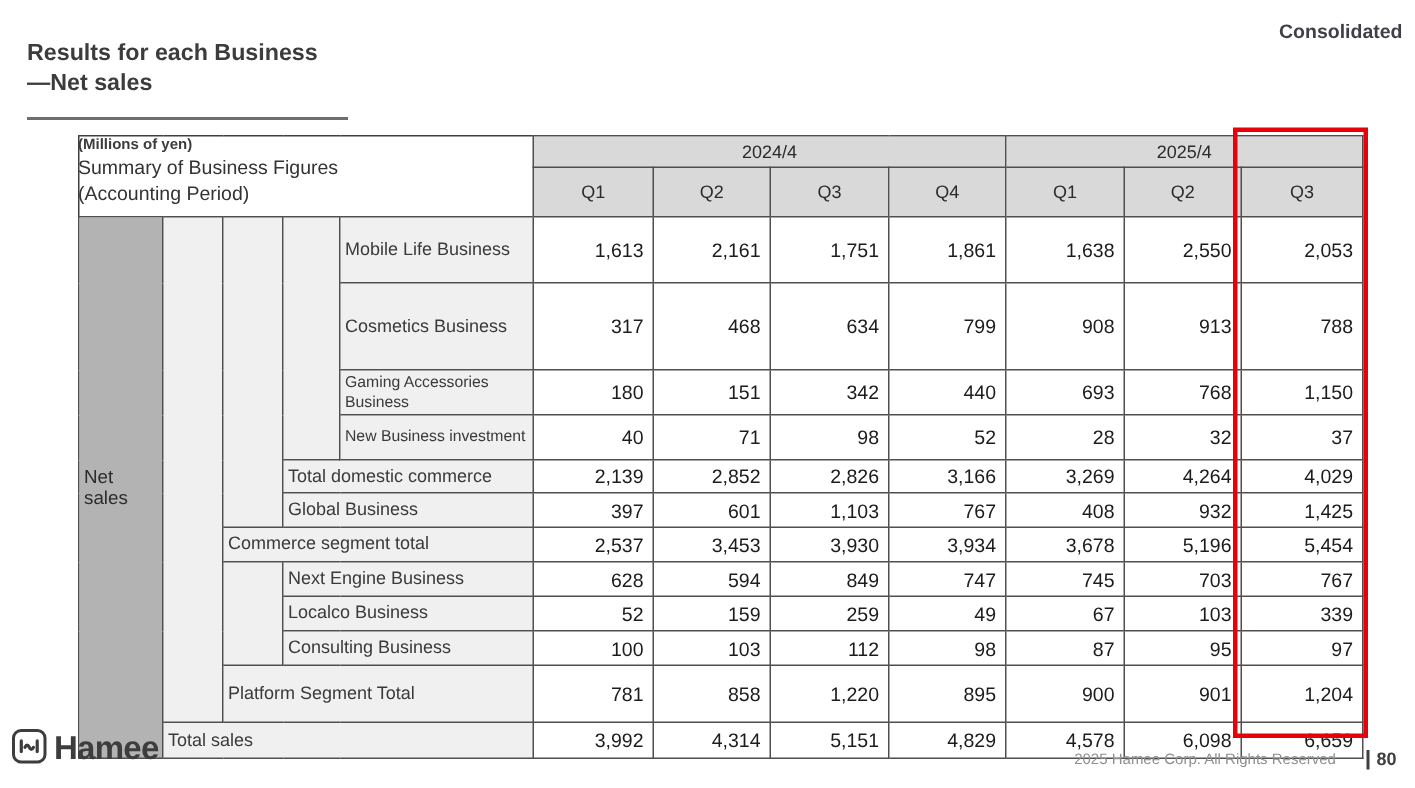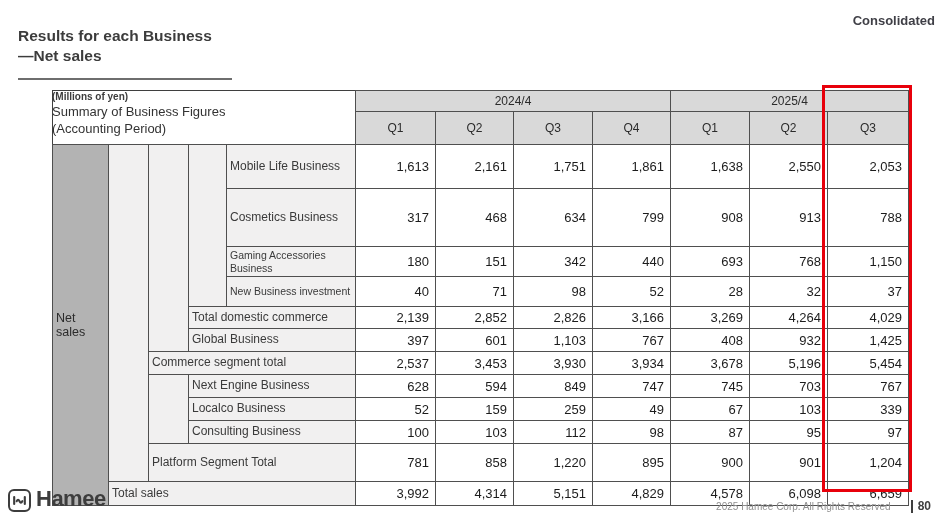--- a/index.html
+++ b/index.html
@@ -36,21 +36,21 @@
 
   tr.hr1 { height:21px; } tr.hr2 { height:33px; }
   tr.r1 { height:44px; } tr.r2 { height:58px; } tr.r3 { height:30px; }
   tr.r4 { height:30px; } tr.r5 { height:22px; } tr.r6 { height:23px; }
   tr.r7 { height:23px; } tr.r8 { height:23px; } tr.r9 { height:23px; }
   tr.r10 { height:23px; } tr.r11 { height:38px; } tr.r12 { height:24px; }
 
   .hl-box { position:absolute; left:822px; top:85px; width:90px; height:407px;
            border:3.5px solid #e8000b; z-index:3; pointer-events:none; }
 
-  .footer-logo { position:absolute; left:8px; top:486px; display:flex; align-items:flex-end;
+  .footer-logo { position:absolute; left:8px; top:486px; display:flex; align-items:flex-start;
            gap:5px; z-index:2; }
   .logo-mark { width:23px; height:23px; border:2.5px solid #3d3d3d; border-radius:6px;
            display:flex; align-items:center; justify-content:center; }
   .logo-text { font-size:22px; font-weight:bold; color:#3d3d3d; letter-spacing:-0.5px; }
 
   .footer-right { position:absolute; right:12px; top:499px; display:flex;
            align-items:center; z-index:2; }
   .copyright { font-size:10px; color:#8f8f8f; }
   .page-divider { width:2px; height:13px; background:#3f3f3f; margin:0 5px 0 20px; }
   .page-number { font-size:12px; font-weight:bold; color:#3f3f3f;text-align:right; }

